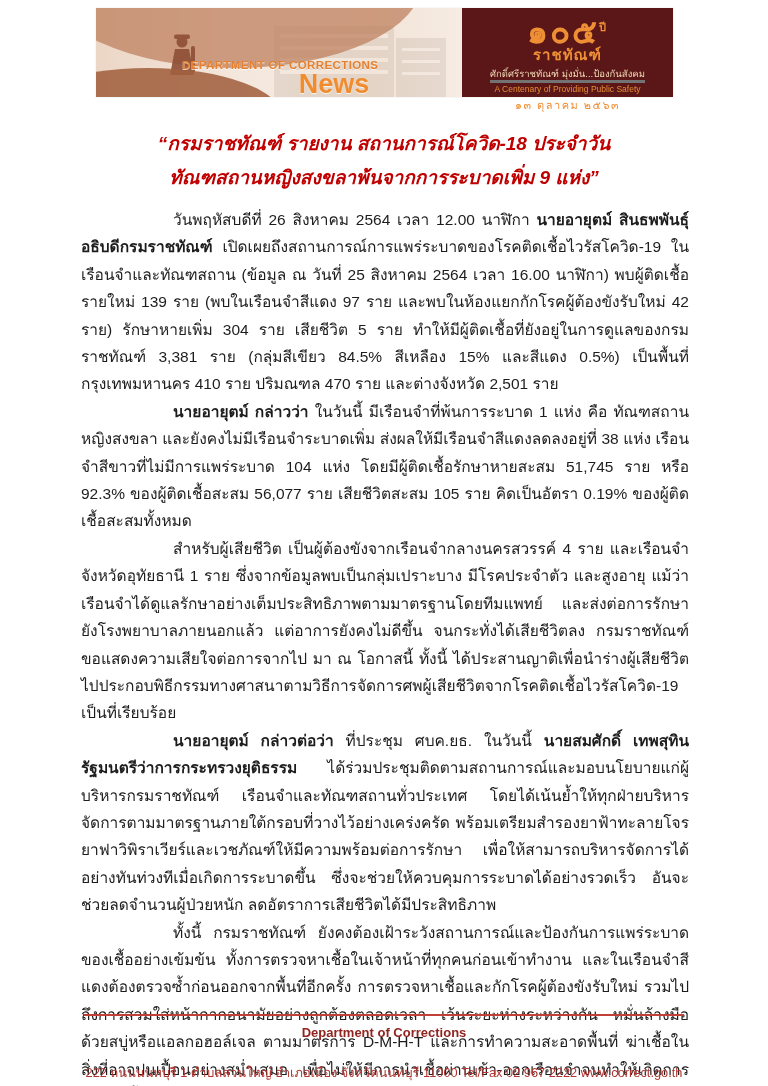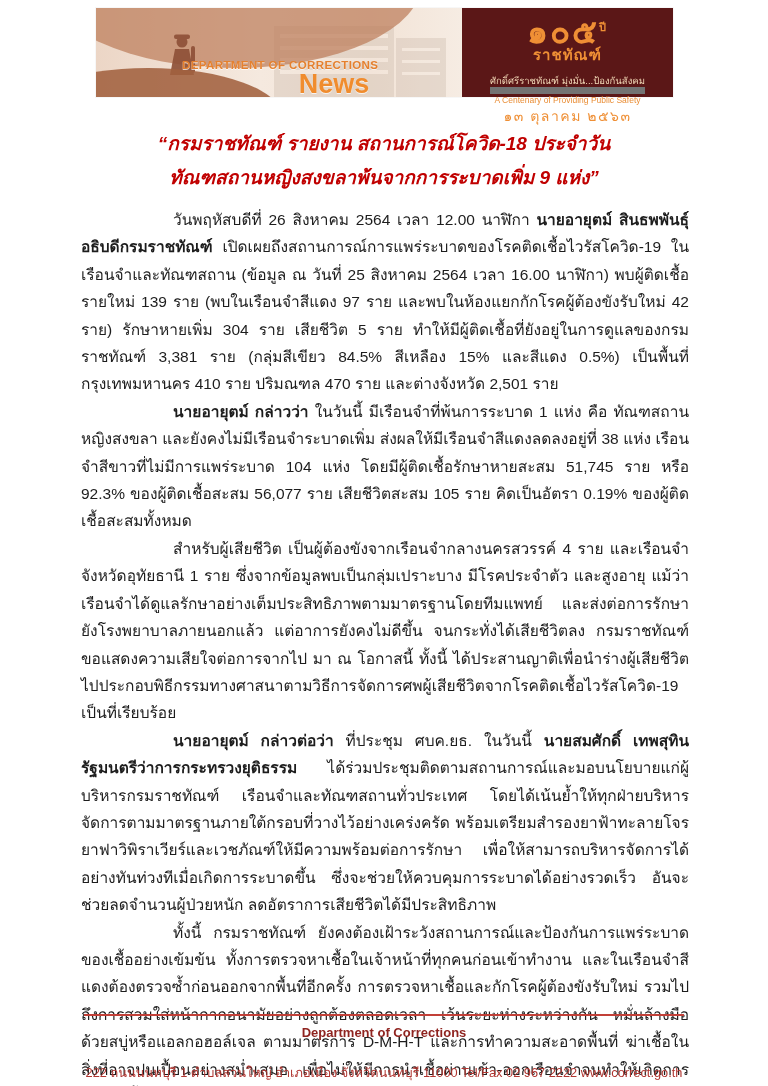--- a/index.html
+++ b/index.html
@@ -50,28 +50,28 @@
   .badge-number{
     color:var(--orange);font-weight:bold;font-size:33px;line-height:30px;
     letter-spacing:2px;
   }
   .badge-number sup{font-size:11px;font-weight:bold;vertical-align:super;}
   .badge-org{
     color:var(--orange);font-weight:bold;font-size:15px;line-height:16px;
     letter-spacing:1px;
   }
   .badge-tagline-th{
-    margin-top:12px;color:var(--tan);font-size:9.5px;line-height:11px;
-    border-bottom:7px solid #737373;padding-bottom:1px;white-space:nowrap;
+    margin-top:5px;color:var(--tan);font-size:9.5px;line-height:11px;
+    border-bottom:3px solid #737373;padding-bottom:1px;white-space:nowrap;
   }
   .badge-tagline-en{
     color:#e98d35;font-size:8.5px;line-height:10px;margin-top:1px;white-space:nowrap;
   }
   .badge-date{
-    color:var(--orange);font-size:14px;line-height:11px;margin-top:6px;letter-spacing:1.5px;
+    color:var(--orange);font-size:11px;line-height:11px;margin-top:6px;letter-spacing:1.5px;
   }
 
   
   .title{
     position:absolute;top:127px;left:80px;width:608px;
     text-align:center;color:var(--title-red);
     font-weight:bold;font-style:italic;
     font-size:19px;line-height:34px;
   }
   .title span{display:block;}

